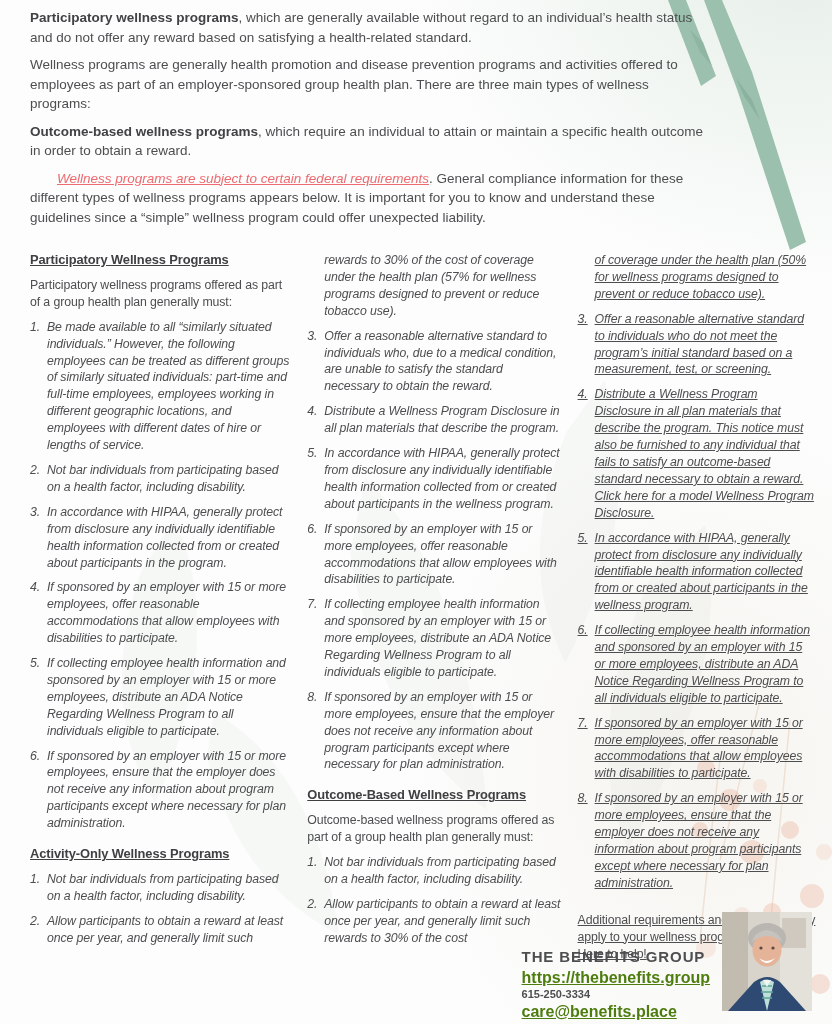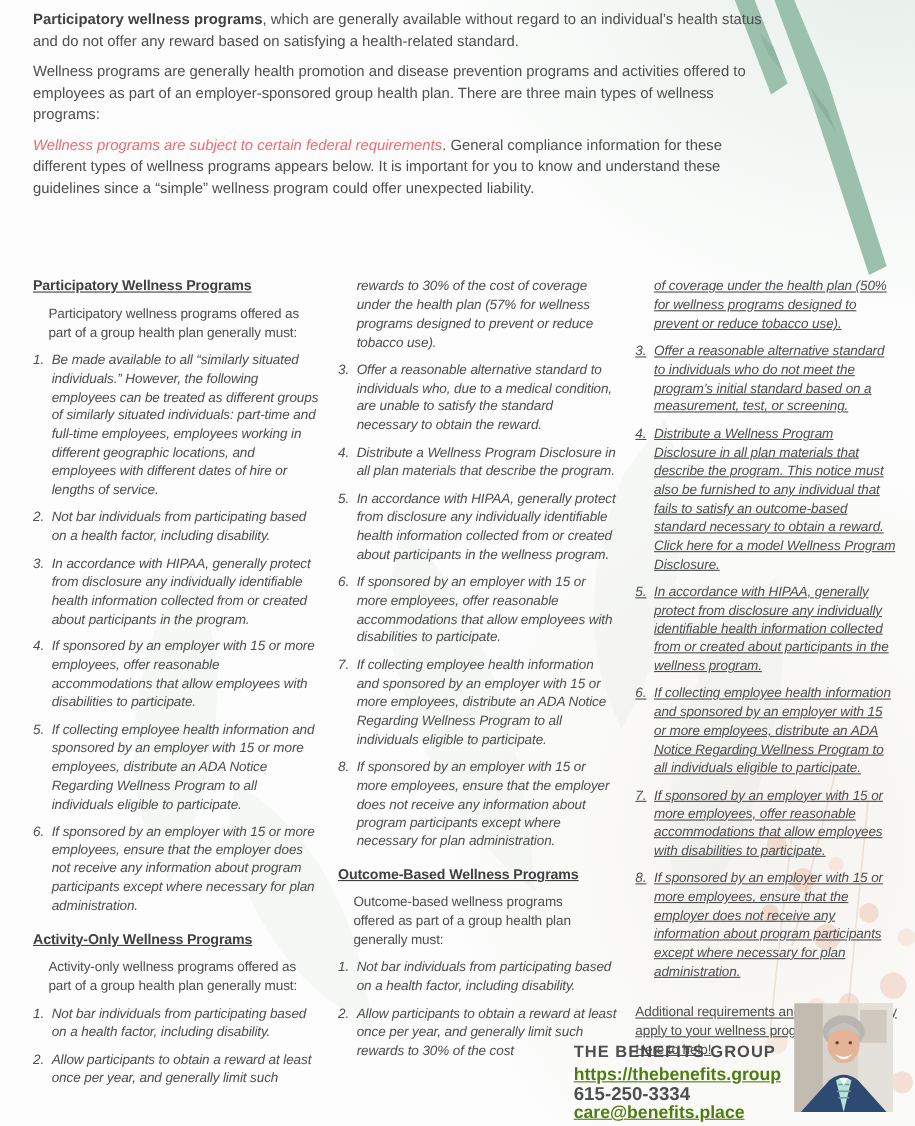--- a/index.html
+++ b/index.html
@@ -13,40 +13,40 @@
     position:absolute;inset:0;pointer-events:none;
     background:
       radial-gradient(ellipse 620px 520px at 96% -4%, #e7efe9 0%, rgba(252,253,252,0) 62%),
       radial-gradient(ellipse 500px 600px at 85% 75%, #f6f4f0 0%, rgba(252,253,252,0) 60%);
   }
   .decor{position:absolute;inset:0;pointer-events:none;}
   
   .intro{position:absolute;left:30px;top:8px;width:676px;font-size:13.5px;line-height:19.5px;}
   .intro p{margin:0 0 8px;}
   .intro b{color:#414244;}
-  .red-link{color:#ed6a70;font-style:italic;cursor:pointer;}
+  .red-link{color:#ed6a70;font-style:italic;text-decoration:underline;cursor:pointer;margin-left:27px;}
   
   .columns{position:absolute;left:30px;top:252px;display:flex;gap:17px;width:786px;}
   .col{font-size:12.3px;line-height:16.9px;letter-spacing:-0.1px;}
   .col-1{width:262px;}
   .col-2{width:255px;}
   .col-3{width:240px;text-decoration:underline;}
   .col-heading{font-weight:bold;text-decoration:underline;color:#3f4042;font-size:12.9px;margin:14px 0 8px;}
   .col-heading:first-child{margin-top:0;}
-  .lead{margin:0 14px 8px;}
+  .lead{margin:0 0 8px;}
   .item{display:flex;margin:0 0 8px;font-style:italic;}
   .item .num{flex:none;width:17px;}
   .cont{font-style:italic;padding-left:17px;margin:0 0 8px;}
   .text-block{margin:0;}
   .closing-gap{margin-top:20px;}
   
   .contact{position:absolute;top:948px;right:122px;text-align:left;font-weight:bold;}
   .contact .company{font-size:15px;letter-spacing:0.9px;color:#4d4e50;margin-bottom:4px;}
   .contact a{display:block;font-size:16px;line-height:17px;color:#4d7c0f;text-decoration:underline;cursor:pointer;}
-  .contact .phone{font-size:17px;line-height:17px;color:#4d4e50;}
+  .contact .phone{font-size:11px;line-height:17px;color:#4d4e50;}
   .photo{position:absolute;top:912px;left:722px;width:90px;height:99px;}
 </style>
 </head>
 <body>
 
 <div class="bg-tint"></div>
 
 <svg class="decor" width="832" height="1024" viewBox="0 0 832 1024">
   <g fill="#7d8a80" opacity="0.05">
     <path d="M140 520 Q220 620 190 800 Q110 720 120 580 Z" transform="rotate(14 160 660)"></path>
@@ -85,20 +85,21 @@
 <svg class="decor" width="832" height="1024" viewBox="0 0 832 1024">
   <polygon points="668,0 686,0 716,76 701,86" fill="#9cc0ae"></polygon>
   <polygon points="690,30 700,52 712,66 703,42" fill="#8ab19e" opacity="0.7"></polygon>
   <polygon points="704,0 722,0 752,72 806,242 790,250 738,92" fill="#9cc0ae"></polygon>
   <polygon points="736,78 752,100 760,120 744,96" fill="#86ae9b" opacity="0.8"></polygon>
 </svg>
 
 <div class="intro">
   <p><b>Participatory wellness programs</b><span>, which are generally available without regard to an individual’s health status and do not offer any reward based on satisfying a health-related standard.</span></p>
   <p><span>Wellness programs are generally health promotion and disease prevention programs and activities offered to employees as part of an employer-sponsored group health plan. There are three main types of wellness programs:</span></p>
+  <p><b>Outcome-based wellness programs</b><span>, which require an individual to attain or maintain a specific health outcome in order to obtain a reward.</span></p>
   <p><a class="red-link">Wellness programs are subject to certain federal requirements</a><span>. General compliance information for these different types of wellness programs appears below. It is important for you to know and understand these guidelines since a “simple” wellness program could offer unexpected liability.</span></p>
 </div>
 
 <div class="columns">
   <div class="col col-1">
       <div class="col-heading">Participatory Wellness Programs</div>
       <div class="lead">Participatory wellness programs offered as part of a group health plan generally must:</div>
       <div class="item">
         <span class="num">1.</span>
         <span class="itext">Be made available to all “similarly situated individuals.” However, the following employees can be treated as different groups of similarly situated individuals: part-time and full-time employees, employees working in different geographic locations, and employees with different dates of hire or lengths of service.</span>
@@ -117,21 +118,20 @@
       </div>
       <div class="item">
         <span class="num">5.</span>
         <span class="itext">If collecting employee health information and sponsored by an employer with 15 or more employees, distribute an ADA Notice Regarding Wellness Program to all individuals eligible to participate.</span>
       </div>
       <div class="item">
         <span class="num">6.</span>
         <span class="itext">If sponsored by an employer with 15 or more employees, ensure that the employer does not receive any information about program participants except where necessary for plan administration.</span>
       </div>
       <div class="col-heading">Activity-Only Wellness Programs</div>
-      <div class="lead">Activity-only wellness programs offered as part of a group health plan generally must:</div>
       <div class="item">
         <span class="num">1.</span>
         <span class="itext">Not bar individuals from participating based on a health factor, including disability.</span>
       </div>
       <div class="item">
         <span class="num">2.</span>
         <span class="itext">Allow participants to obtain a reward at least once per year, and generally limit such</span>
       </div>
     </div>
   <div class="col col-2">

